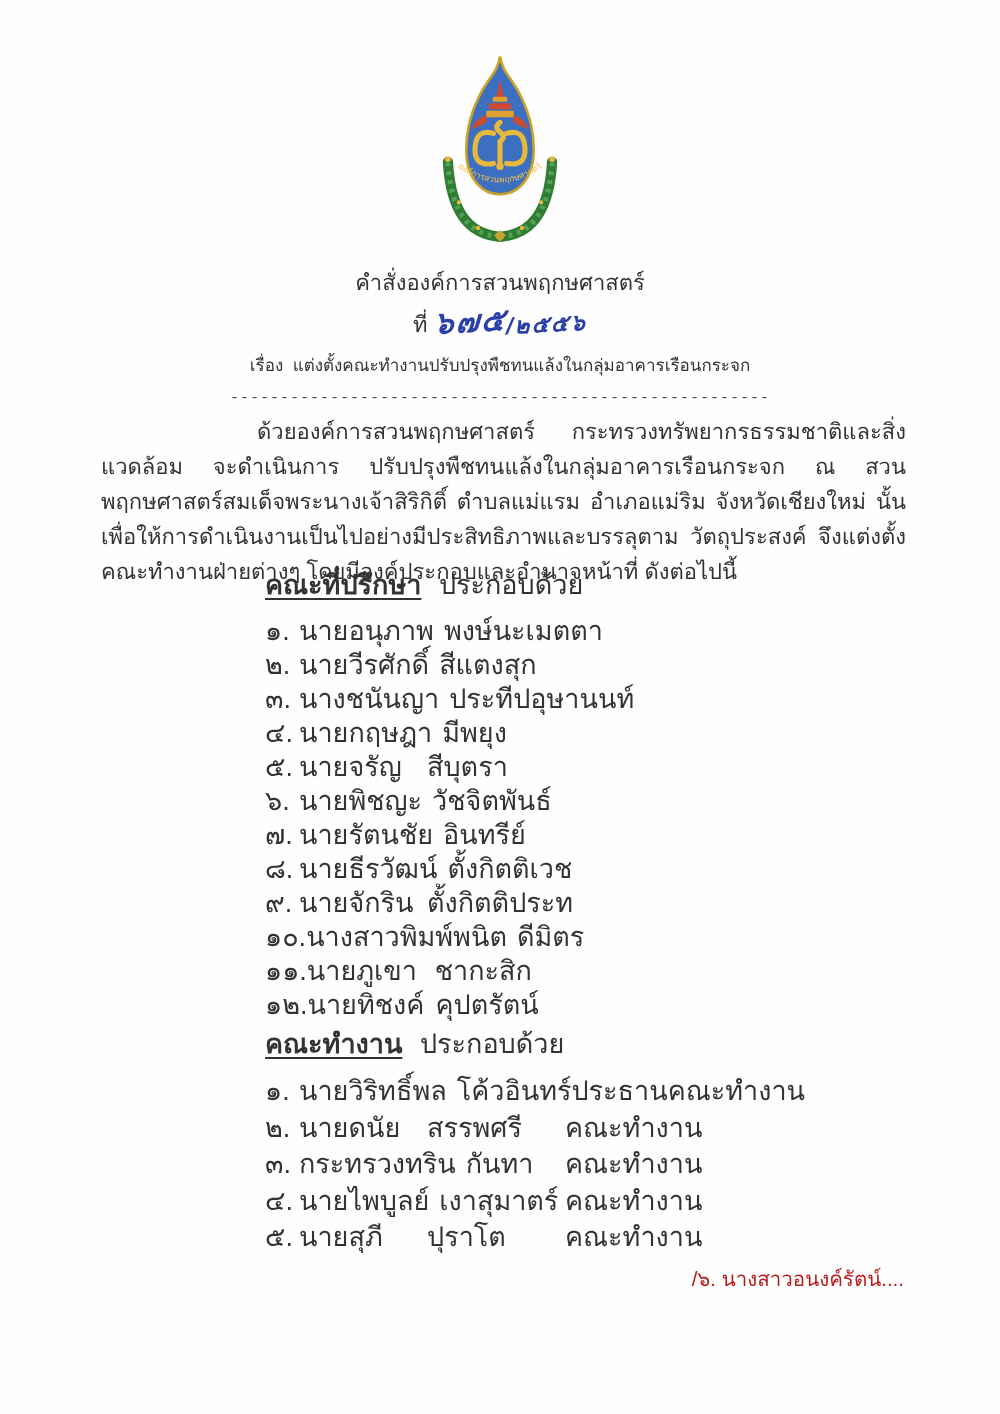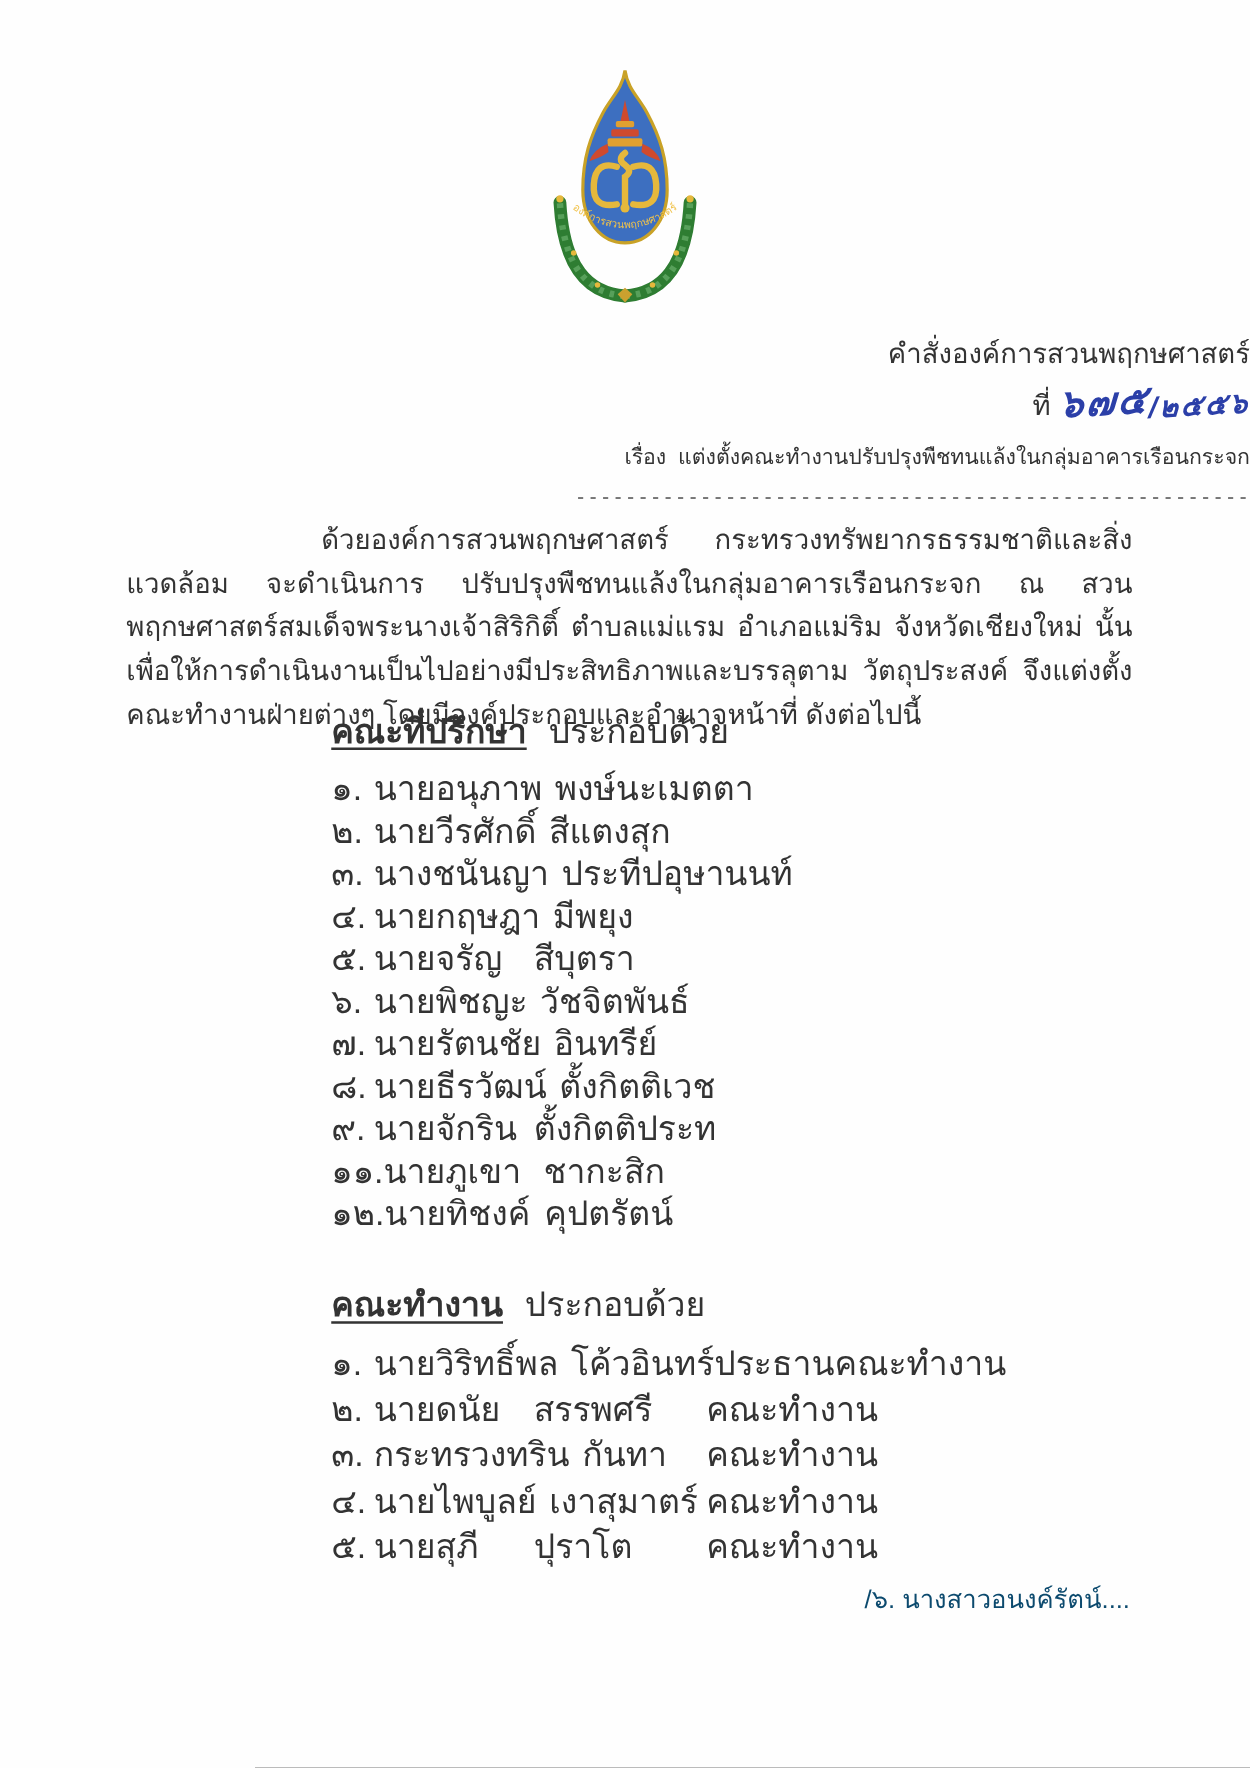--- a/index.html
+++ b/index.html
@@ -11,21 +11,21 @@
     font-family:"Liberation Sans","DejaVu Sans",sans-serif;
     color:#2e2e2e;
     overflow:hidden;
   }
   .emblem-wrap{
     position:absolute;top:52px;left:0;width:1000px;
     display:flex;justify-content:center;
   }
   .emblem-wrap svg{width:148px;height:198px;}
   .headings{
-    position:absolute;top:268px;left:0;width:1000px;text-align:right;
+    position:absolute;top:268px;left:0;width:1000px;text-align:center;
   }
   .doc-title{font-size:22px;line-height:30px;color:#333;}
   .order-no-line{font-size:22px;line-height:40px;margin-top:4px;color:#333;}
   .hand{
     color:#2b3fa8;
     font-style:italic;
     display:inline-block;
     transform:rotate(-3deg) skewX(-6deg);
     letter-spacing:2px;
   }
@@ -53,21 +53,21 @@
   .sec-head .hs{margin-left:10px;}
   .m-row{display:flex;align-items:baseline;height:34px;line-height:34px;}
   .wg .m-row{height:36.5px;line-height:36.5px;}
   .m-num{min-width:34px;}
   .m-first{min-width:118px;padding-right:10px;white-space:nowrap;}
   .m-last{white-space:nowrap;}
   .wg .m-name{display:flex;min-width:300px;}
   .m-role{white-space:nowrap;}
   .footer-note{
     position:absolute;top:1262px;right:96px;
-    font-size:20.5px;color:#0c4a6e;
+    font-size:20.5px;color:#b91c1c;
   }
 </style>
 </head>
 <body>
 
 <div class="page">
 
   <div class="emblem-wrap">
     <svg viewBox="0 0 200 270">
 
@@ -168,20 +168,25 @@
         <span class="m-num">๘.</span>
         <span class="m-first">นายธีรวัฒน์</span>
         <span class="m-last">ตั้งกิตติเวช</span>
       </div>
         <div class="m-row">
         <span class="m-num">๙.</span>
         <span class="m-first">นายจักริน</span>
         <span class="m-last">ตั้งกิตติประท</span>
       </div>
         <div class="m-row">
+        <span class="m-num">๑๐.</span>
+        <span class="m-first">นางสาวพิมพ์พนิต</span>
+        <span class="m-last">ดีมิตร</span>
+      </div>
+        <div class="m-row">
         <span class="m-num">๑๑.</span>
         <span class="m-first">นายภูเขา</span>
         <span class="m-last">ชากะสิก</span>
       </div>
         <div class="m-row">
         <span class="m-num">๑๒.</span>
         <span class="m-first">นายทิชงค์</span>
         <span class="m-last">คุปตรัตน์</span>
       </div>
       </div>

